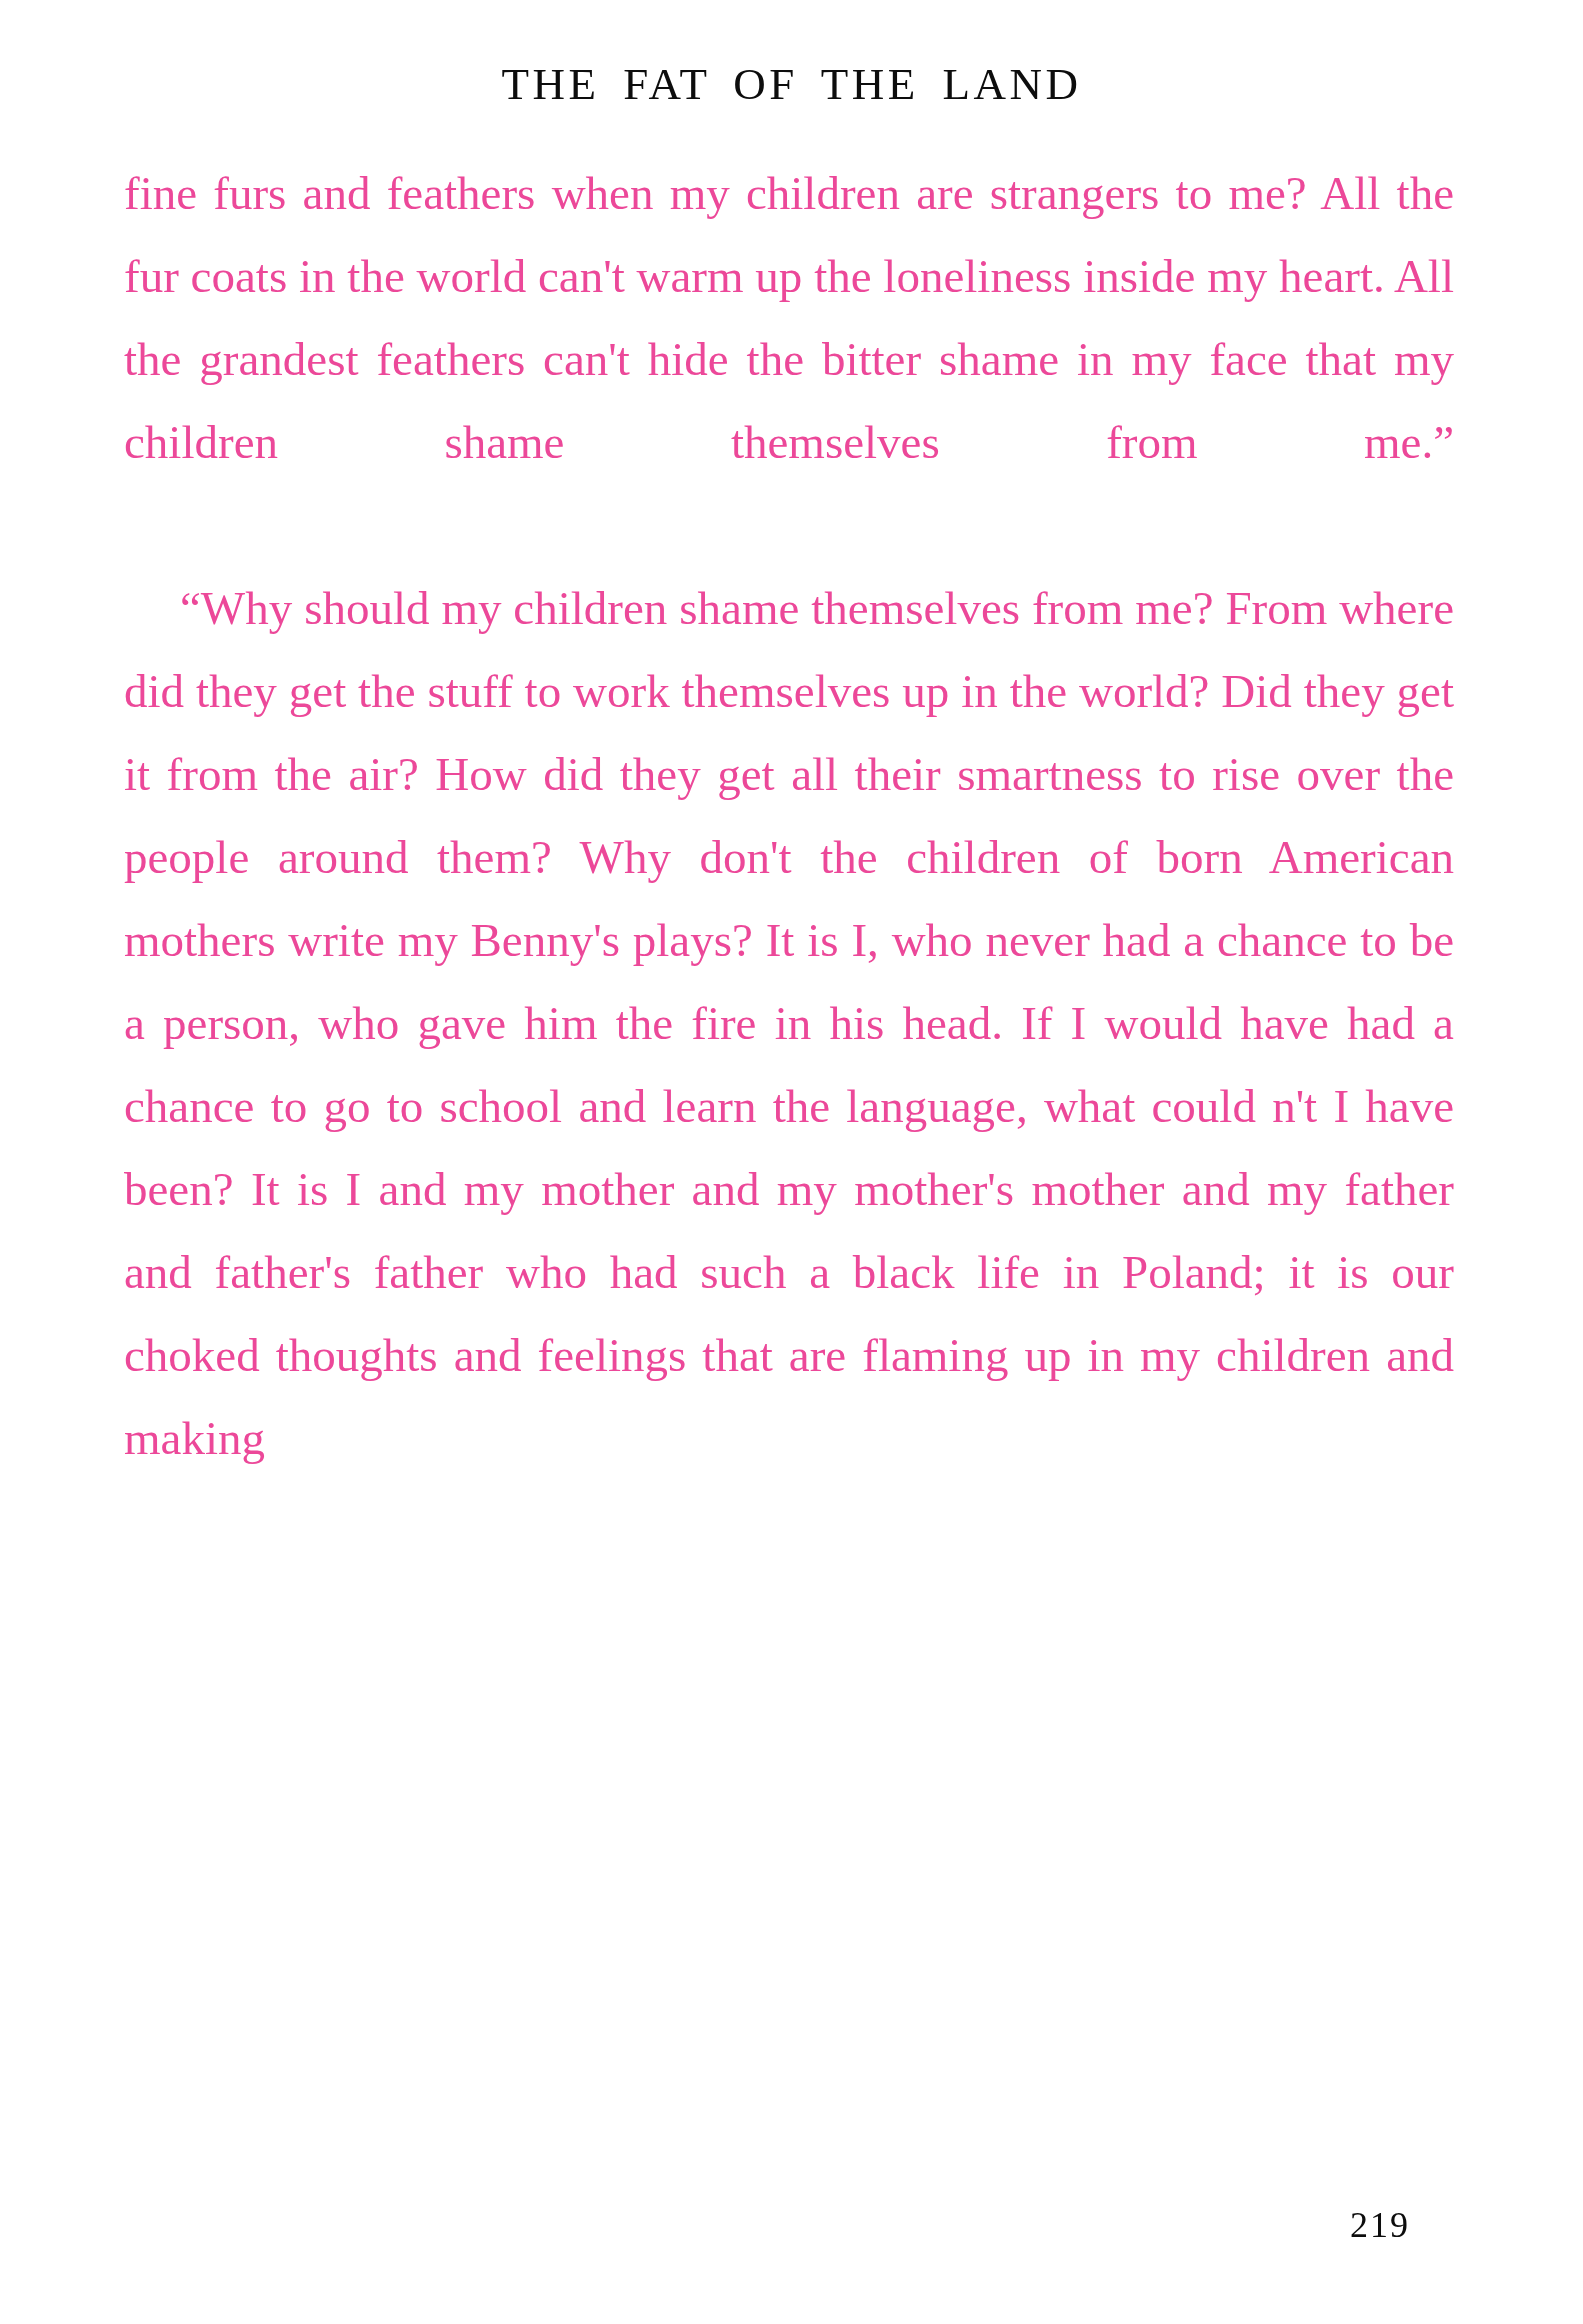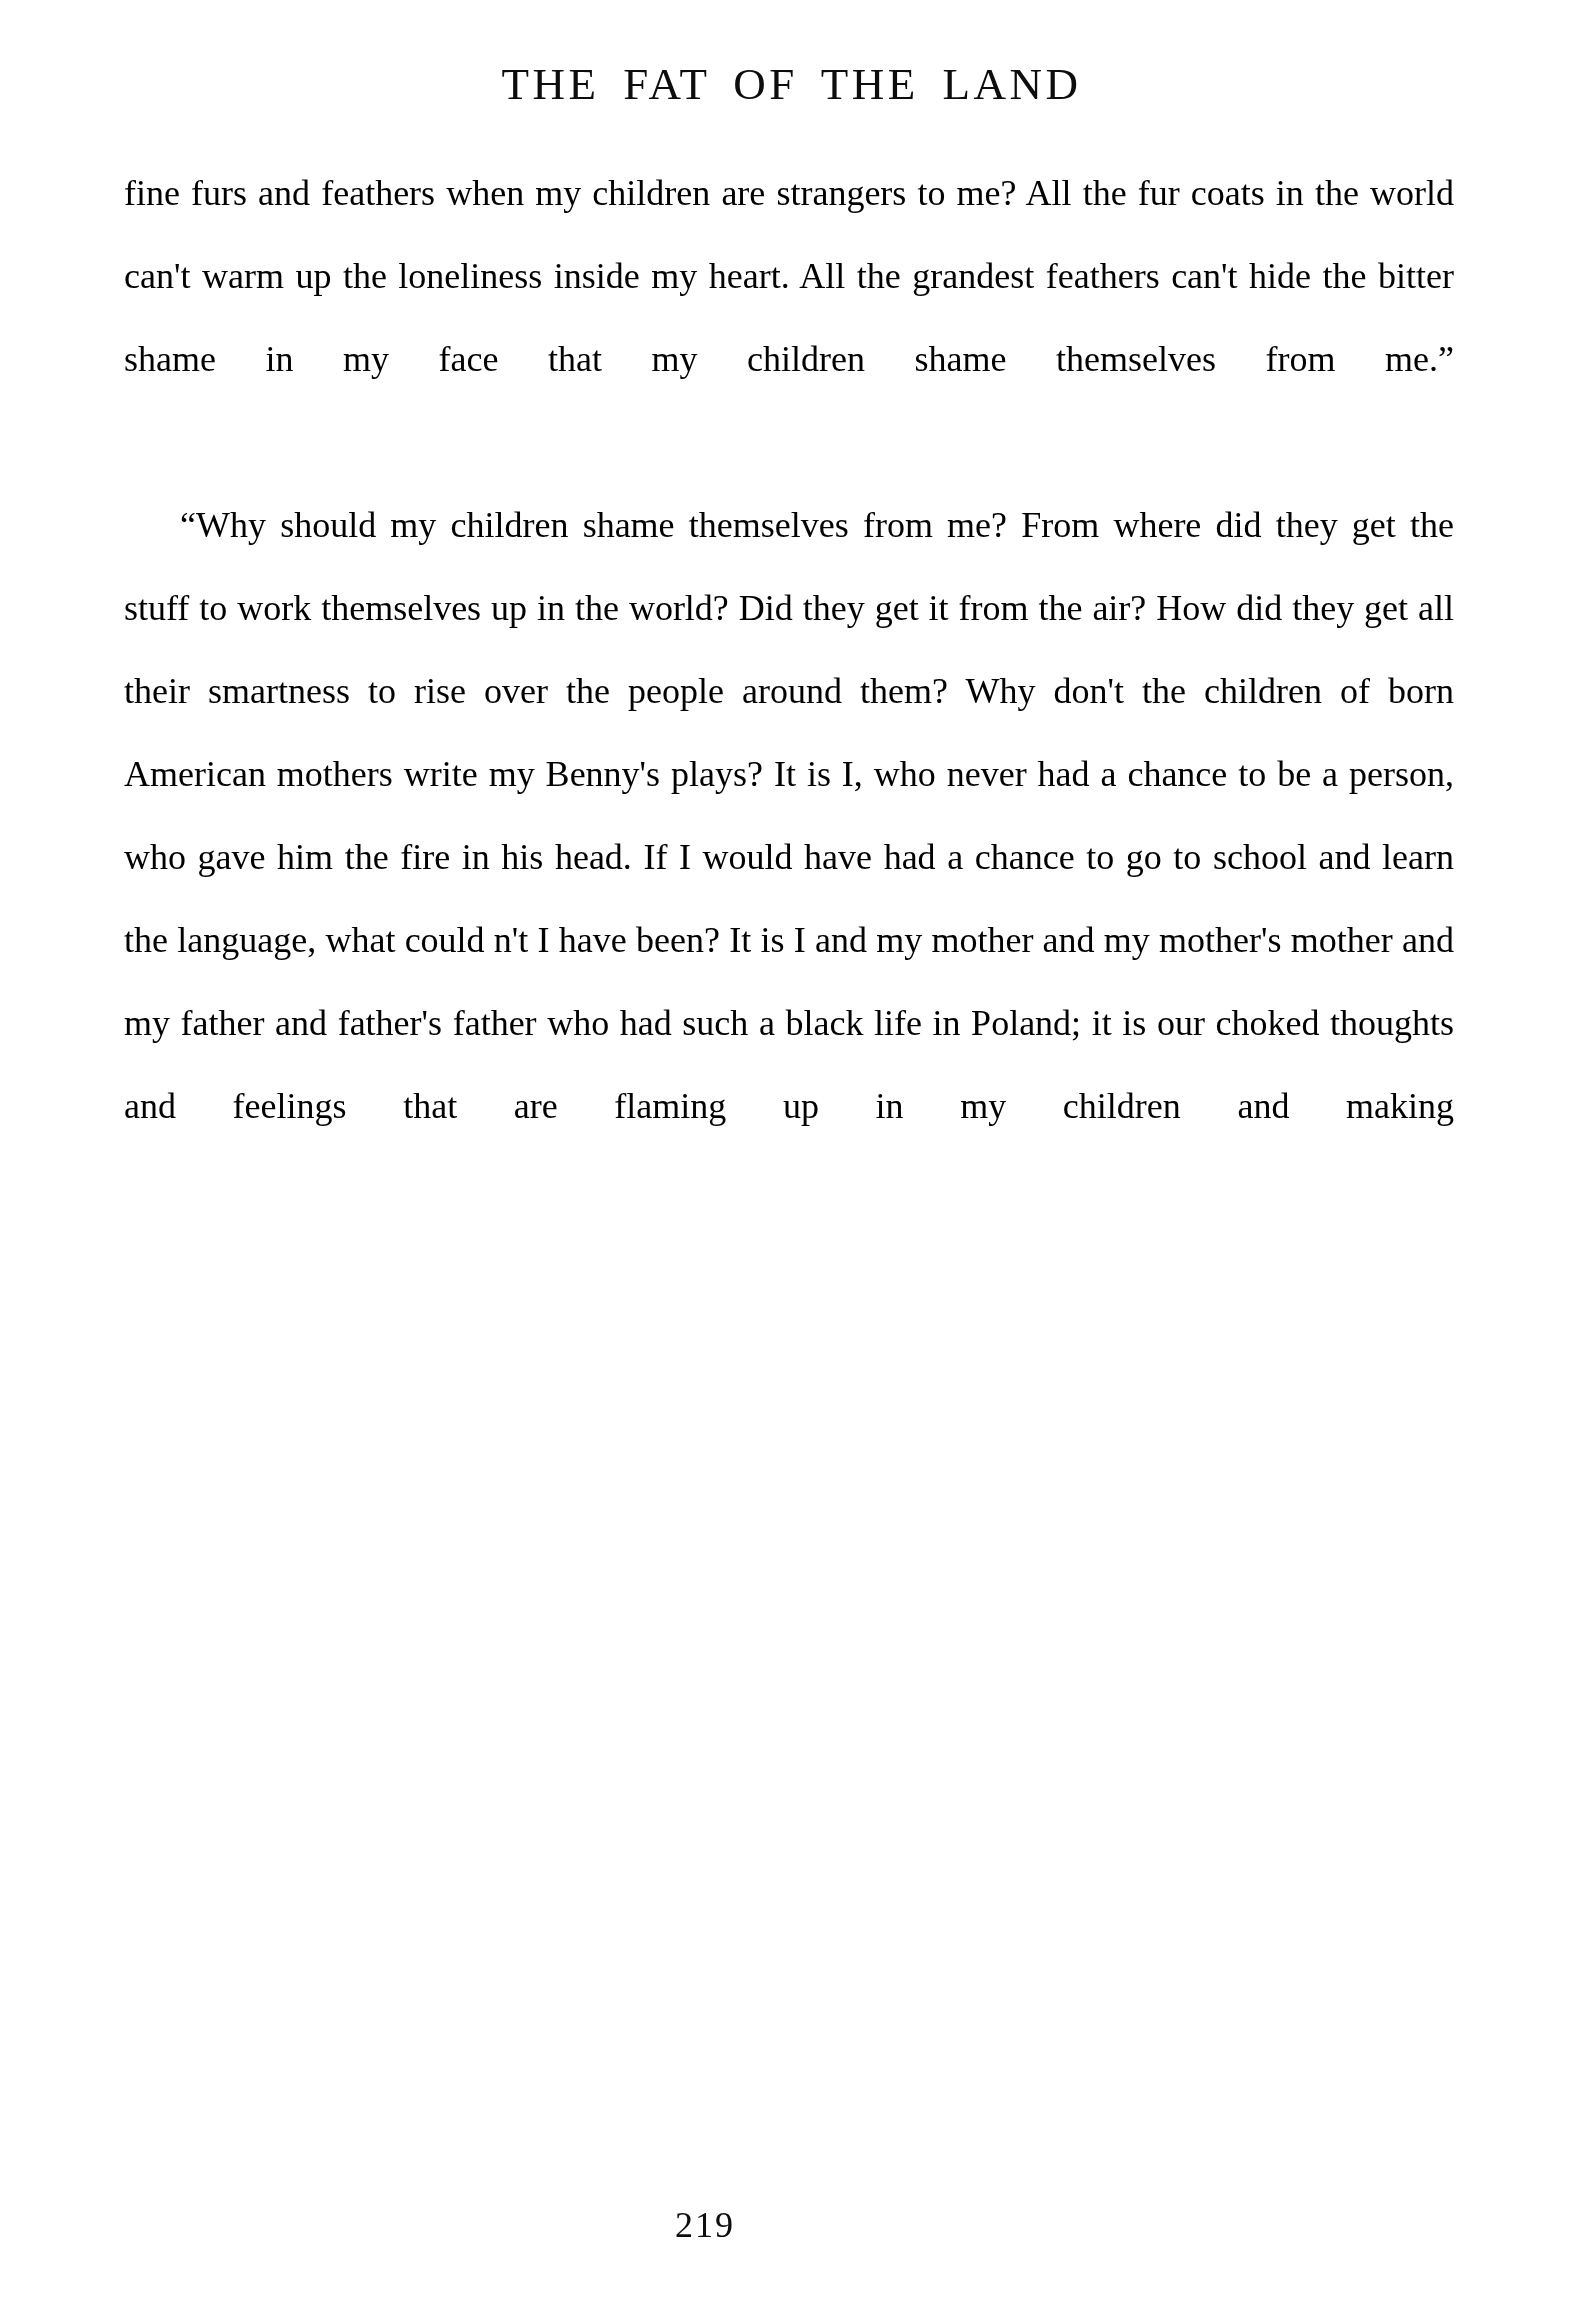--- a/index.html
+++ b/index.html
@@ -36,42 +36,42 @@
     color: #0d0d0d;
   }
   .body-block {
     position: absolute;
     top: 152px;
     left: 124px;
     width: 1330px;
   }
   p.para {
     margin: 0;
-    font-size: 36px;
+    font-size: 47px;
     line-height: 83px;
     text-align: justify;
     text-justify: inter-word;
-    color: #000000;
+    color: #ec4899;
     hyphens: none;
   }
   p.para.indent {
     text-indent: 56px;
   }
   
   p.para::after {
     content: "";
     display: inline-block;
     width: 100%;
   }
   .folio {
     position: absolute;
     top: 2204px;
     left: 0;
     width: 1410px;
-    text-align: center;
+    text-align: right;
     font-size: 36px;
     letter-spacing: 2px;
     color: #0d0d0d;
   }
 </style>
 </head>
 <body>
 
 <div class="page">
 

